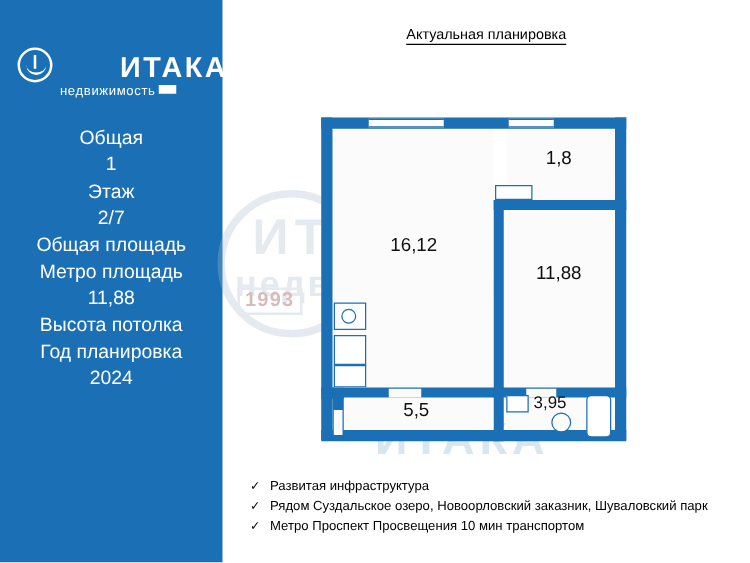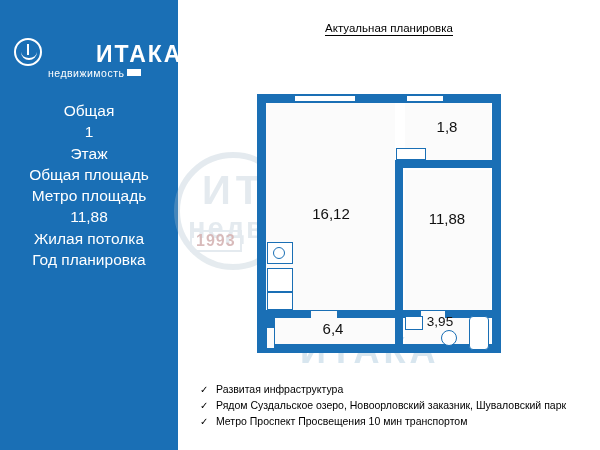--- a/index.html
+++ b/index.html
@@ -157,29 +157,31 @@
       <div class="logo-sub">
         <span>недвижимость</span><span class="bar"></span>
       </div>
     </div>
 
     <div class="specs">
       <div class="label">Общая</div>
       <div class="value">1</div>
 
       <div class="label">Этаж</div>
+      <div class="value">2/7</div>
 
       <div class="label">Общая площадь</div>
 
       <div class="label">Метро площадь</div>
       <div class="value">11,88</div>
 
-      <div class="label">Жилая потолка</div>
+      <div class="label">Высота потолка</div>
 
       <div class="label">Год планировка</div>
+      <div class="value">2024</div>
     </div>
   </div>
 
   <div class="head-title">
     <span>Актуальная планировка</span>
   </div>
 
   <div class="watermark">
     <div class="wm-ring"></div>
     <div class="wm-big">ИТАКА</div>
@@ -223,24 +225,24 @@
 
     <div class="fx" style="left:12px; top:150px; width:26px; height:22px;"></div>
     <div class="fx fx-round" style="left:18px; top:155px; width:12px; height:12px;"></div>
     <div class="fx" style="left:12px; top:176px; width:26px; height:24px;"></div>
     <div class="fx" style="left:12px; top:200px; width:26px; height:18px;"></div>
 
     <div class="fx" style="left:214px; top:224px; width:20px; height:34px; border-radius:4px;"></div>
     <div class="fx fx-round" style="left:186px; top:238px; width:16px; height:16px;"></div>
     <div class="fx" style="left:150px; top:224px; width:18px; height:14px;"></div>
 
-    <div class="room-label" style="left:40px; top:96px; width:72px;margin-top:17px;">16,12</div>
+    <div class="room-label" style="left:40px; top:96px; width:72px;">16,12</div>
     <div class="room-label" style="left:152px; top:118px; width:80px;">11,88</div>
     <div class="room-label" style="left:152px; top:26px; width:80px;">1,8</div>
-    <div class="room-label" style="left:50px; top:228px; width:56px;">6,4</div>
+    <div class="room-label" style="left:50px; top:228px; width:56px;">5,5</div>
     <div class="room-label small" style="left:152px; top:222px; width:66px;">3,95</div>
   </div>
 
   <div class="bullets">
     <div class="bullet">
       <span class="chk">✓</span>
       <span class="txt">Развитая инфраструктура</span>
     </div>
     <div class="bullet">
       <span class="chk">✓</span>

